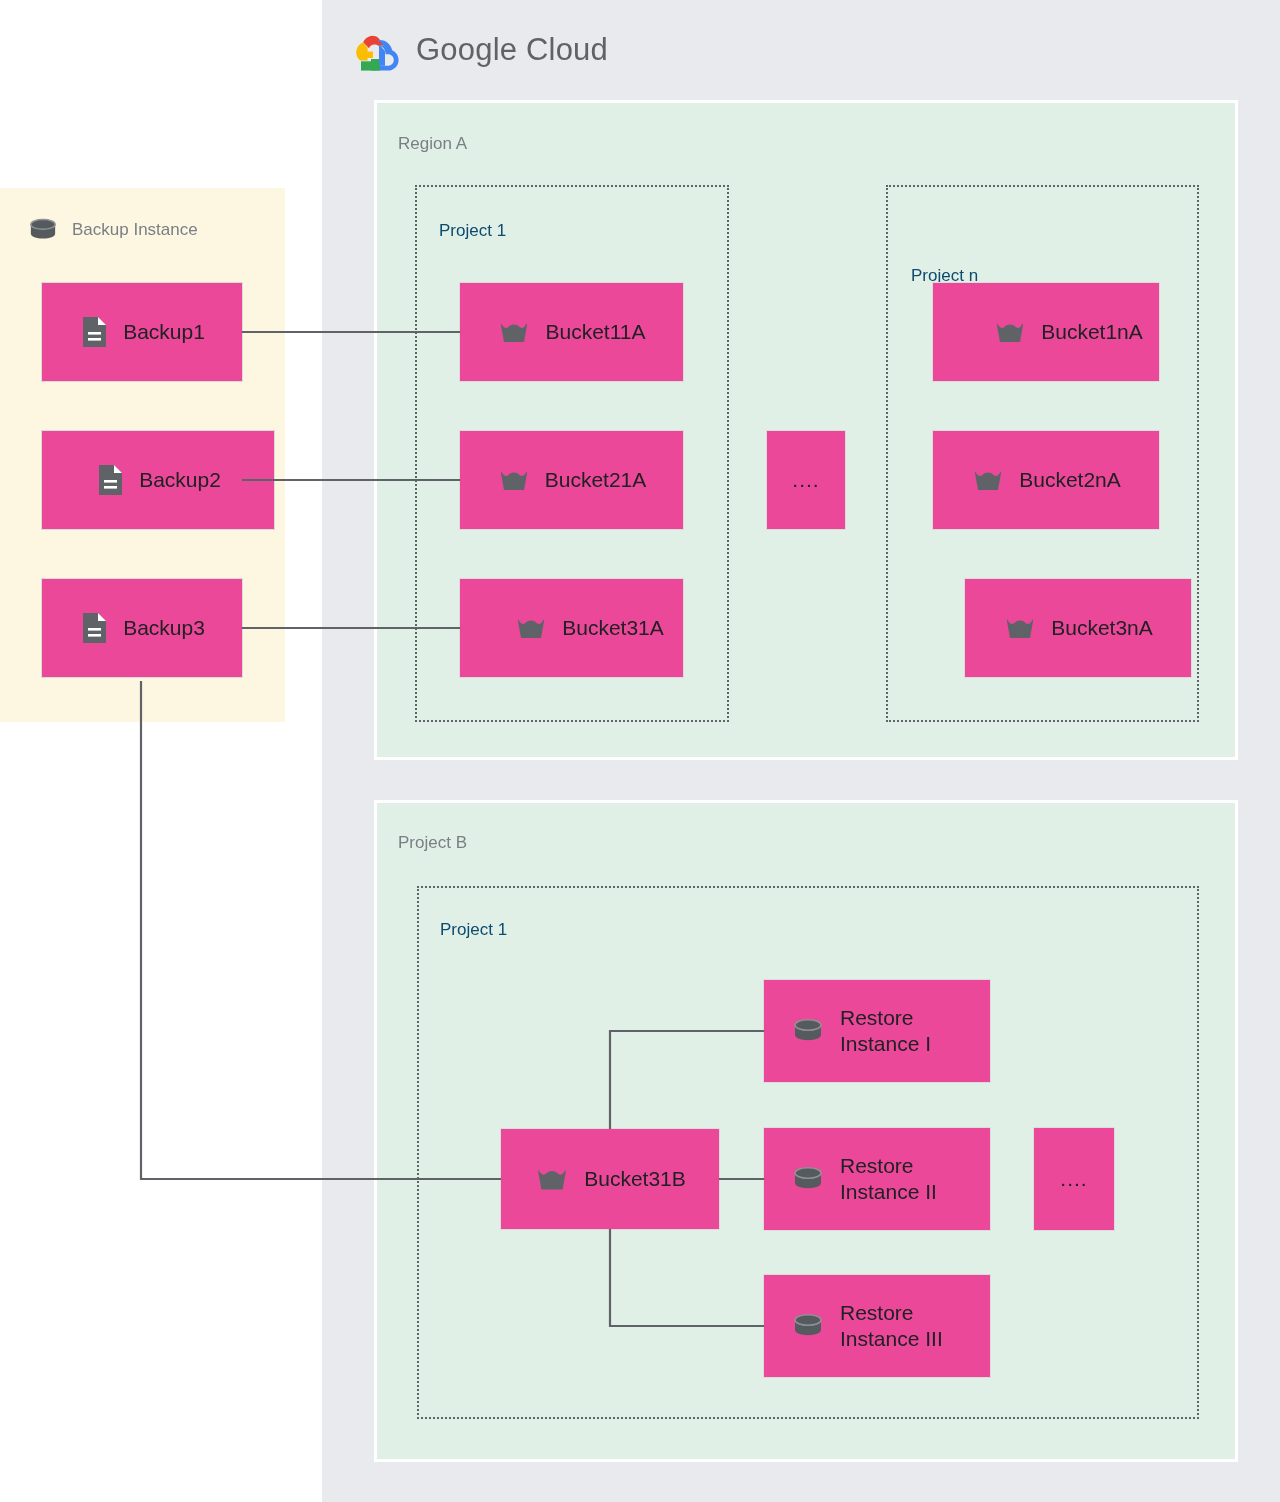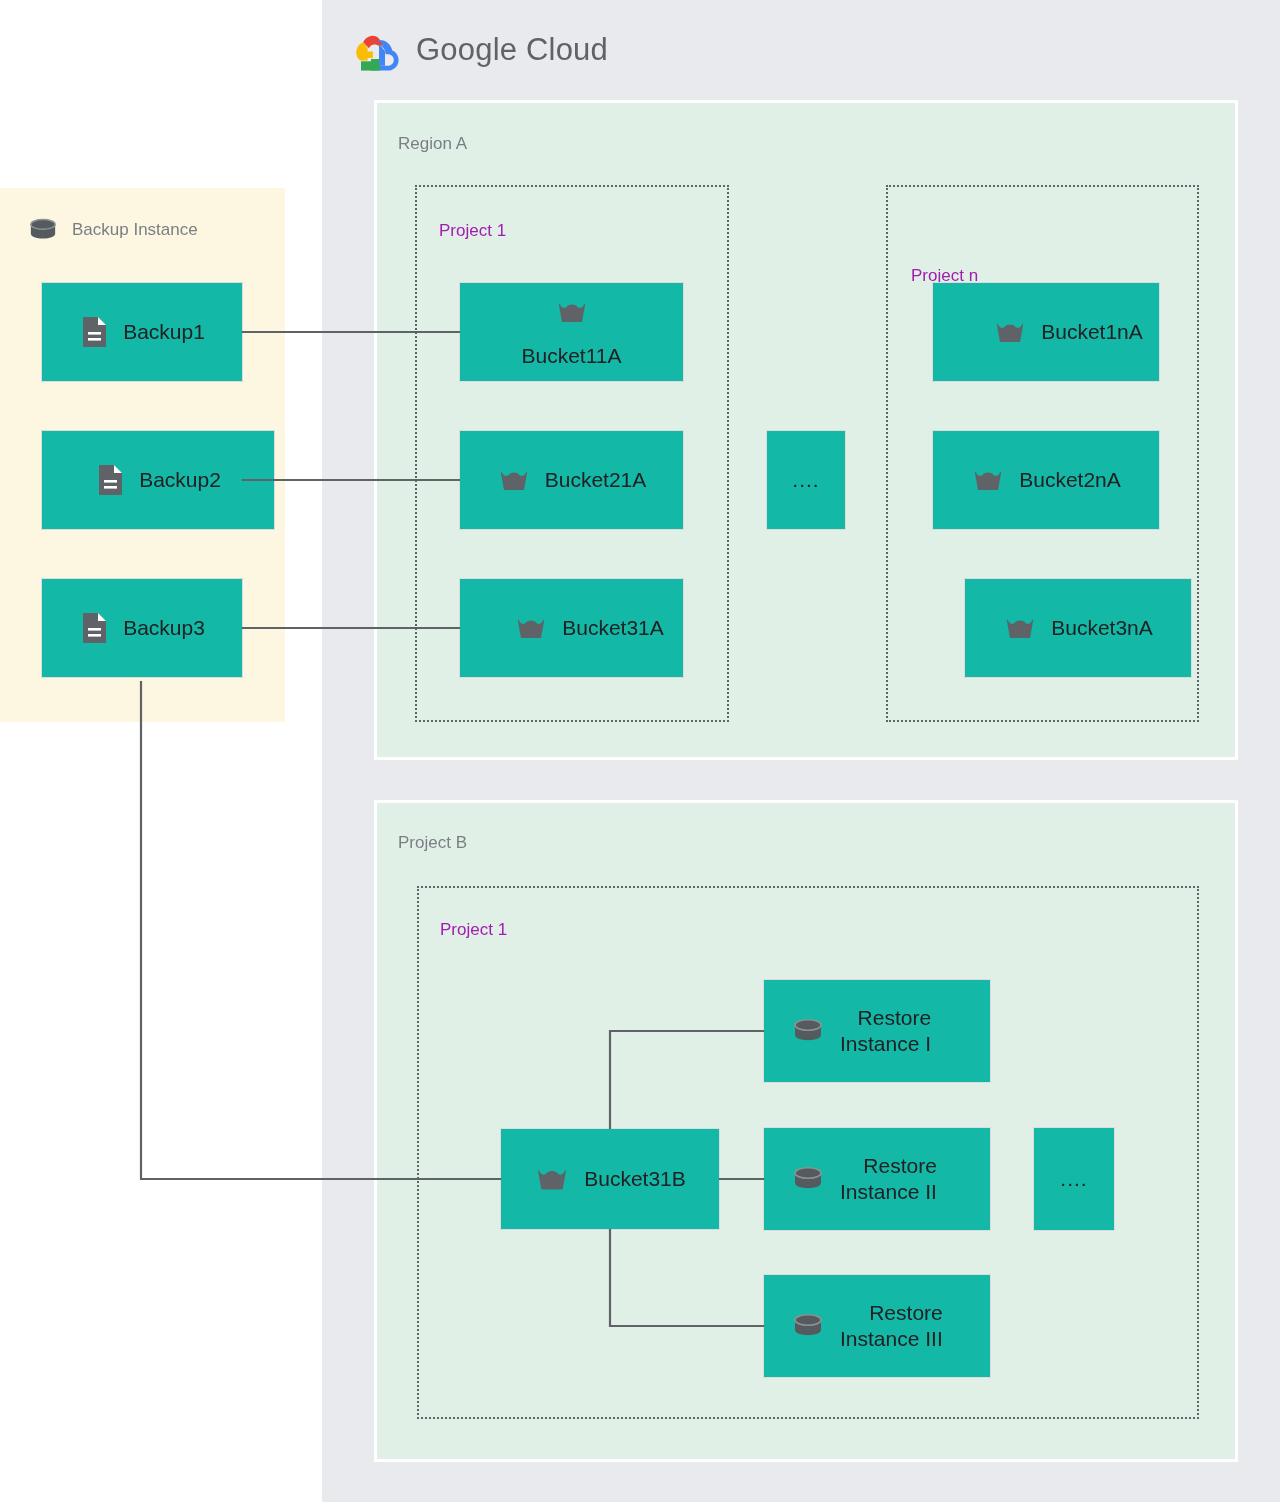--- a/index.html
+++ b/index.html
@@ -62,21 +62,21 @@
     border: 2px dotted #5f6368;
     box-sizing: border-box;
   }
   #project-a1 { left: 415px; top: 185px; width: 314px; height: 537px; }
   #project-an { left: 886px; top: 185px; width: 313px; height: 537px; }
   #project-b1 { left: 417px; top: 886px; width: 782px; height: 533px; }
 
   .project-label {
     position: absolute;
     font-size: 17px;
-    color: #a21caf;
+    color: #0c4a6e;
     white-space: nowrap;
   }
 
   
   .backup-panel {
     position: absolute;
     left: 0; top: 188px;
     width: 285px; height: 534px;
     background: #fdf6e1;
   }
@@ -89,28 +89,27 @@
   }
   .backup-panel-header .hdr-label {
     font-size: 17px;
     color: #7a7f85;
     white-space: nowrap;
   }
 
   
   .node {
     position: absolute;
-    background: #14b8a6;
+    background: #ec4899;
     border: 1px solid #dcdcdc;
     box-sizing: border-box;
     display: flex;
     align-items: center;
     justify-content: center;
     gap: 14px;
-    text-align: right;
   }
   .node .node-label {
     font-size: 21px;
     color: #202124;
     line-height: 1.22;
     white-space: pre-line;
   }
   .node.dots {
     justify-content: center;
   }
@@ -156,21 +155,21 @@
 
   <div class="region" id="region-a"></div>
   <div class="region-label" style="left:398px; top:134px;">Region A</div>
 
   <div class="project" id="project-a1"></div>
   <div class="project-label" style="left:439px; top:221px;">Project 1</div>
 
   <div class="project" id="project-an"></div>
   <div class="project-label" style="left:911px; top:221px;margin-top:45px;">Project n</div>
 
-  <div class="node" style="left:459px; top:282px; width:225px; height:100px;flex-direction:column;">
+  <div class="node" style="left:459px; top:282px; width:225px; height:100px;">
     <svg class="icon" width="34" height="34" viewBox="0 0 34 34">
       <path d="M4 8 C4 8 6.5 13 9 13 C11.5 13 12.5 9.5 17 9.5 C21.5 9.5 22.5 13 25 13 C27.5 13 30 8 30 8 L30 10.5 L27 27 L7 27 L4 10.5 Z" fill="#5f6368"></path>
     </svg>
     <span class="node-label">Bucket11A</span>
   </div>
 
   <div class="node" style="left:459px; top:430px; width:225px; height:100px;">
     <svg class="icon" width="34" height="34" viewBox="0 0 34 34">
       <path d="M4 8 C4 8 6.5 13 9 13 C11.5 13 12.5 9.5 17 9.5 C21.5 9.5 22.5 13 25 13 C27.5 13 30 8 30 8 L30 10.5 L27 27 L7 27 L4 10.5 Z" fill="#5f6368"></path>
     </svg>

